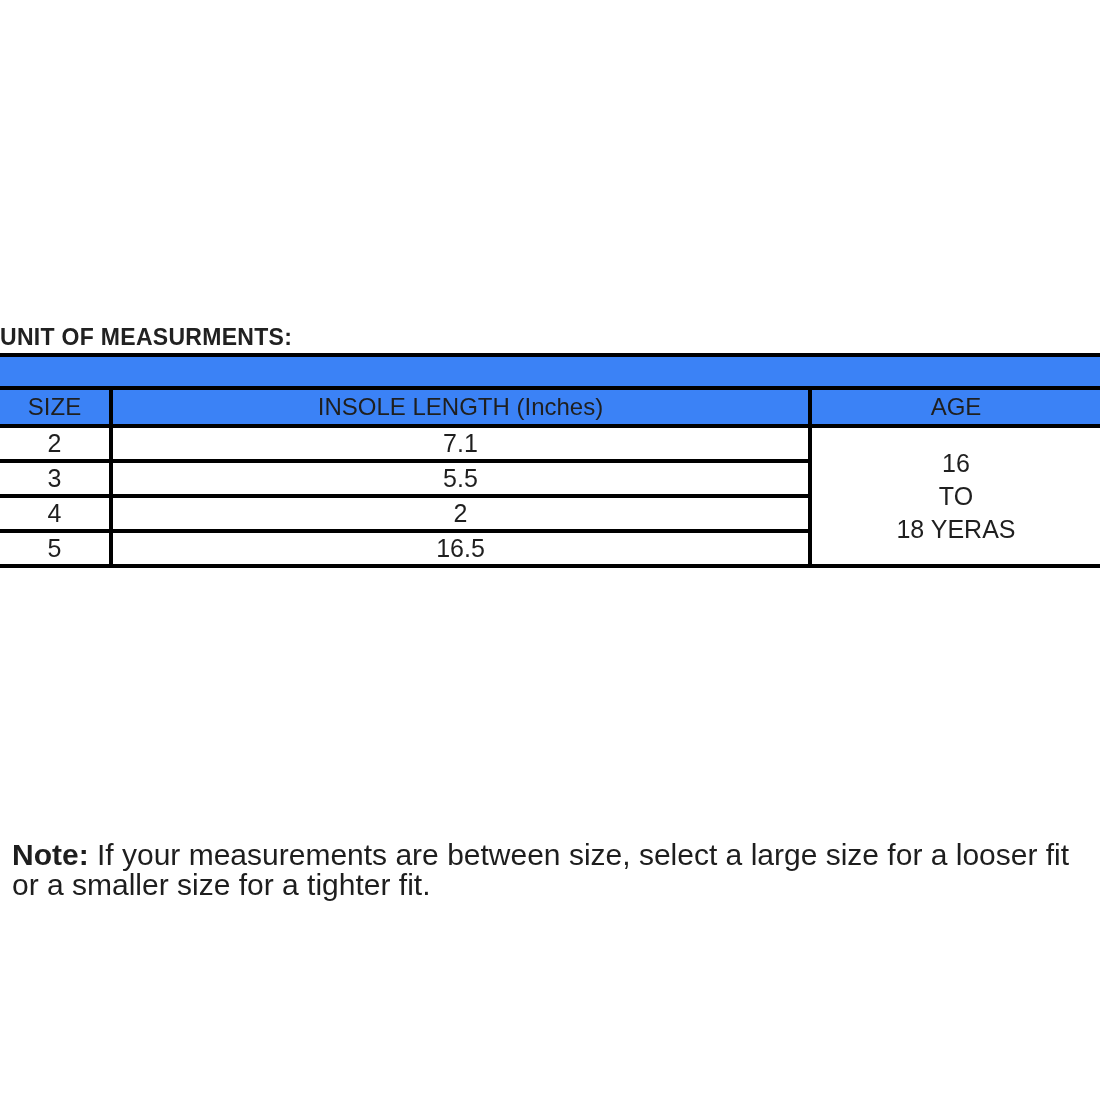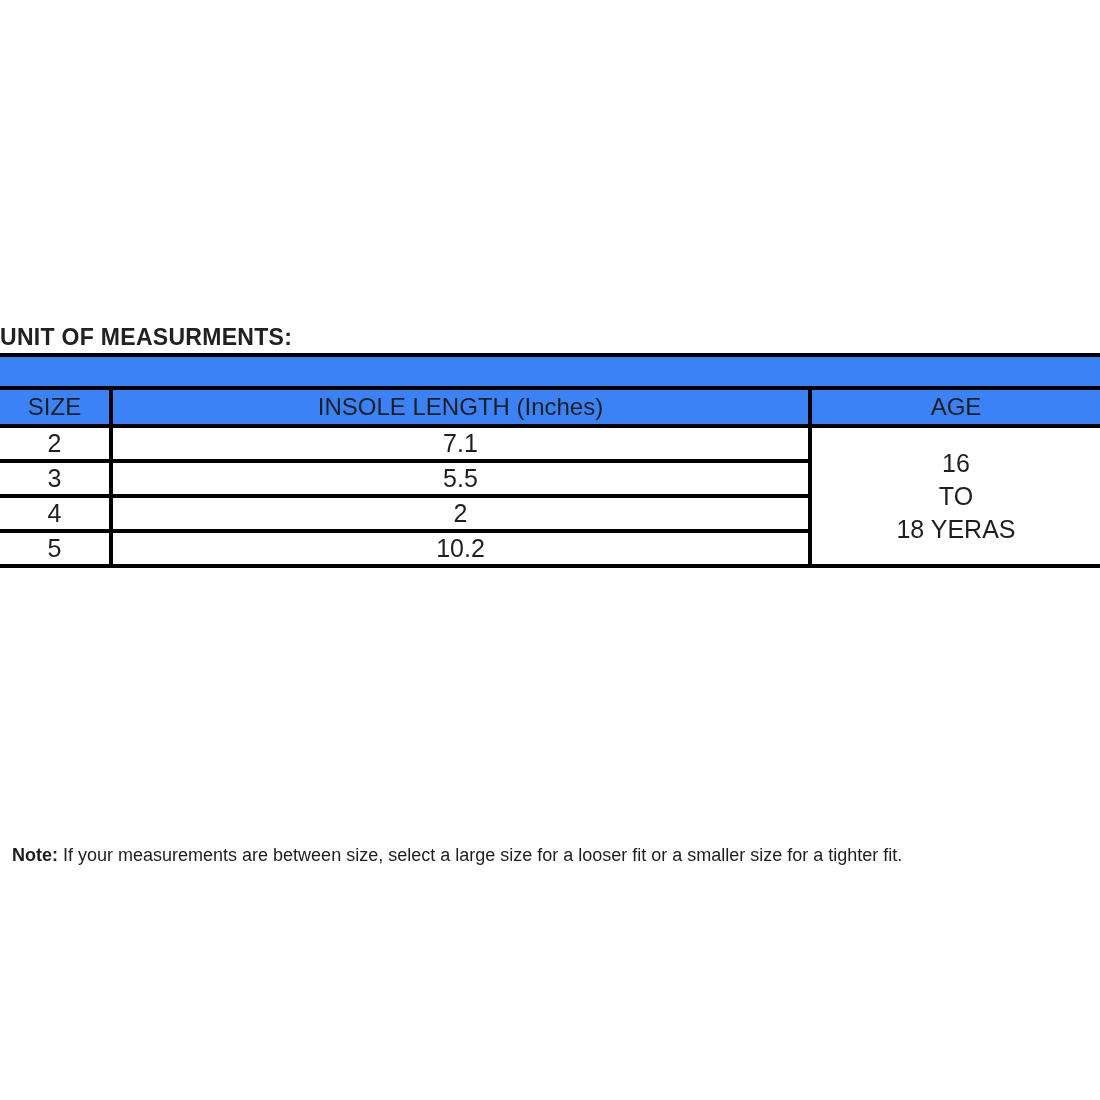--- a/index.html
+++ b/index.html
@@ -72,21 +72,21 @@
     background: #ffffff;
     border-bottom: none !important;
     font-size: 25px;
     line-height: 33px;
   }
   .note-block {
     position: absolute;
     top: 840px;
     left: 12px;
     width: 1080px;
-    font-size: 18px;
+    font-size: 30px;
     line-height: 30px;
     color: #1e1e1e;
   }
   .note-label { font-weight: 700; }
 </style>
 </head>
 <body>
 
 <div class="page">
 
@@ -119,21 +119,21 @@
       <tr class="data-row">
         <td class="col-divider-right">3</td>
         <td class="col-divider-right">5.5</td>
       </tr>
       <tr class="data-row">
         <td class="col-divider-right">4</td>
         <td class="col-divider-right">2</td>
       </tr>
       <tr class="data-row">
         <td class="col-divider-right">5</td>
-        <td class="col-divider-right">10.2</td>
+        <td class="col-divider-right">16.5</td>
       </tr>
     </tbody>
   </table>
 
   <div class="note-block">
     <span class="note-label">Note:</span><span> If your measurements are between size, select a large size for a looser fit or a smaller size for a tighter fit.</span>
   </div>
 
 </div>
 

